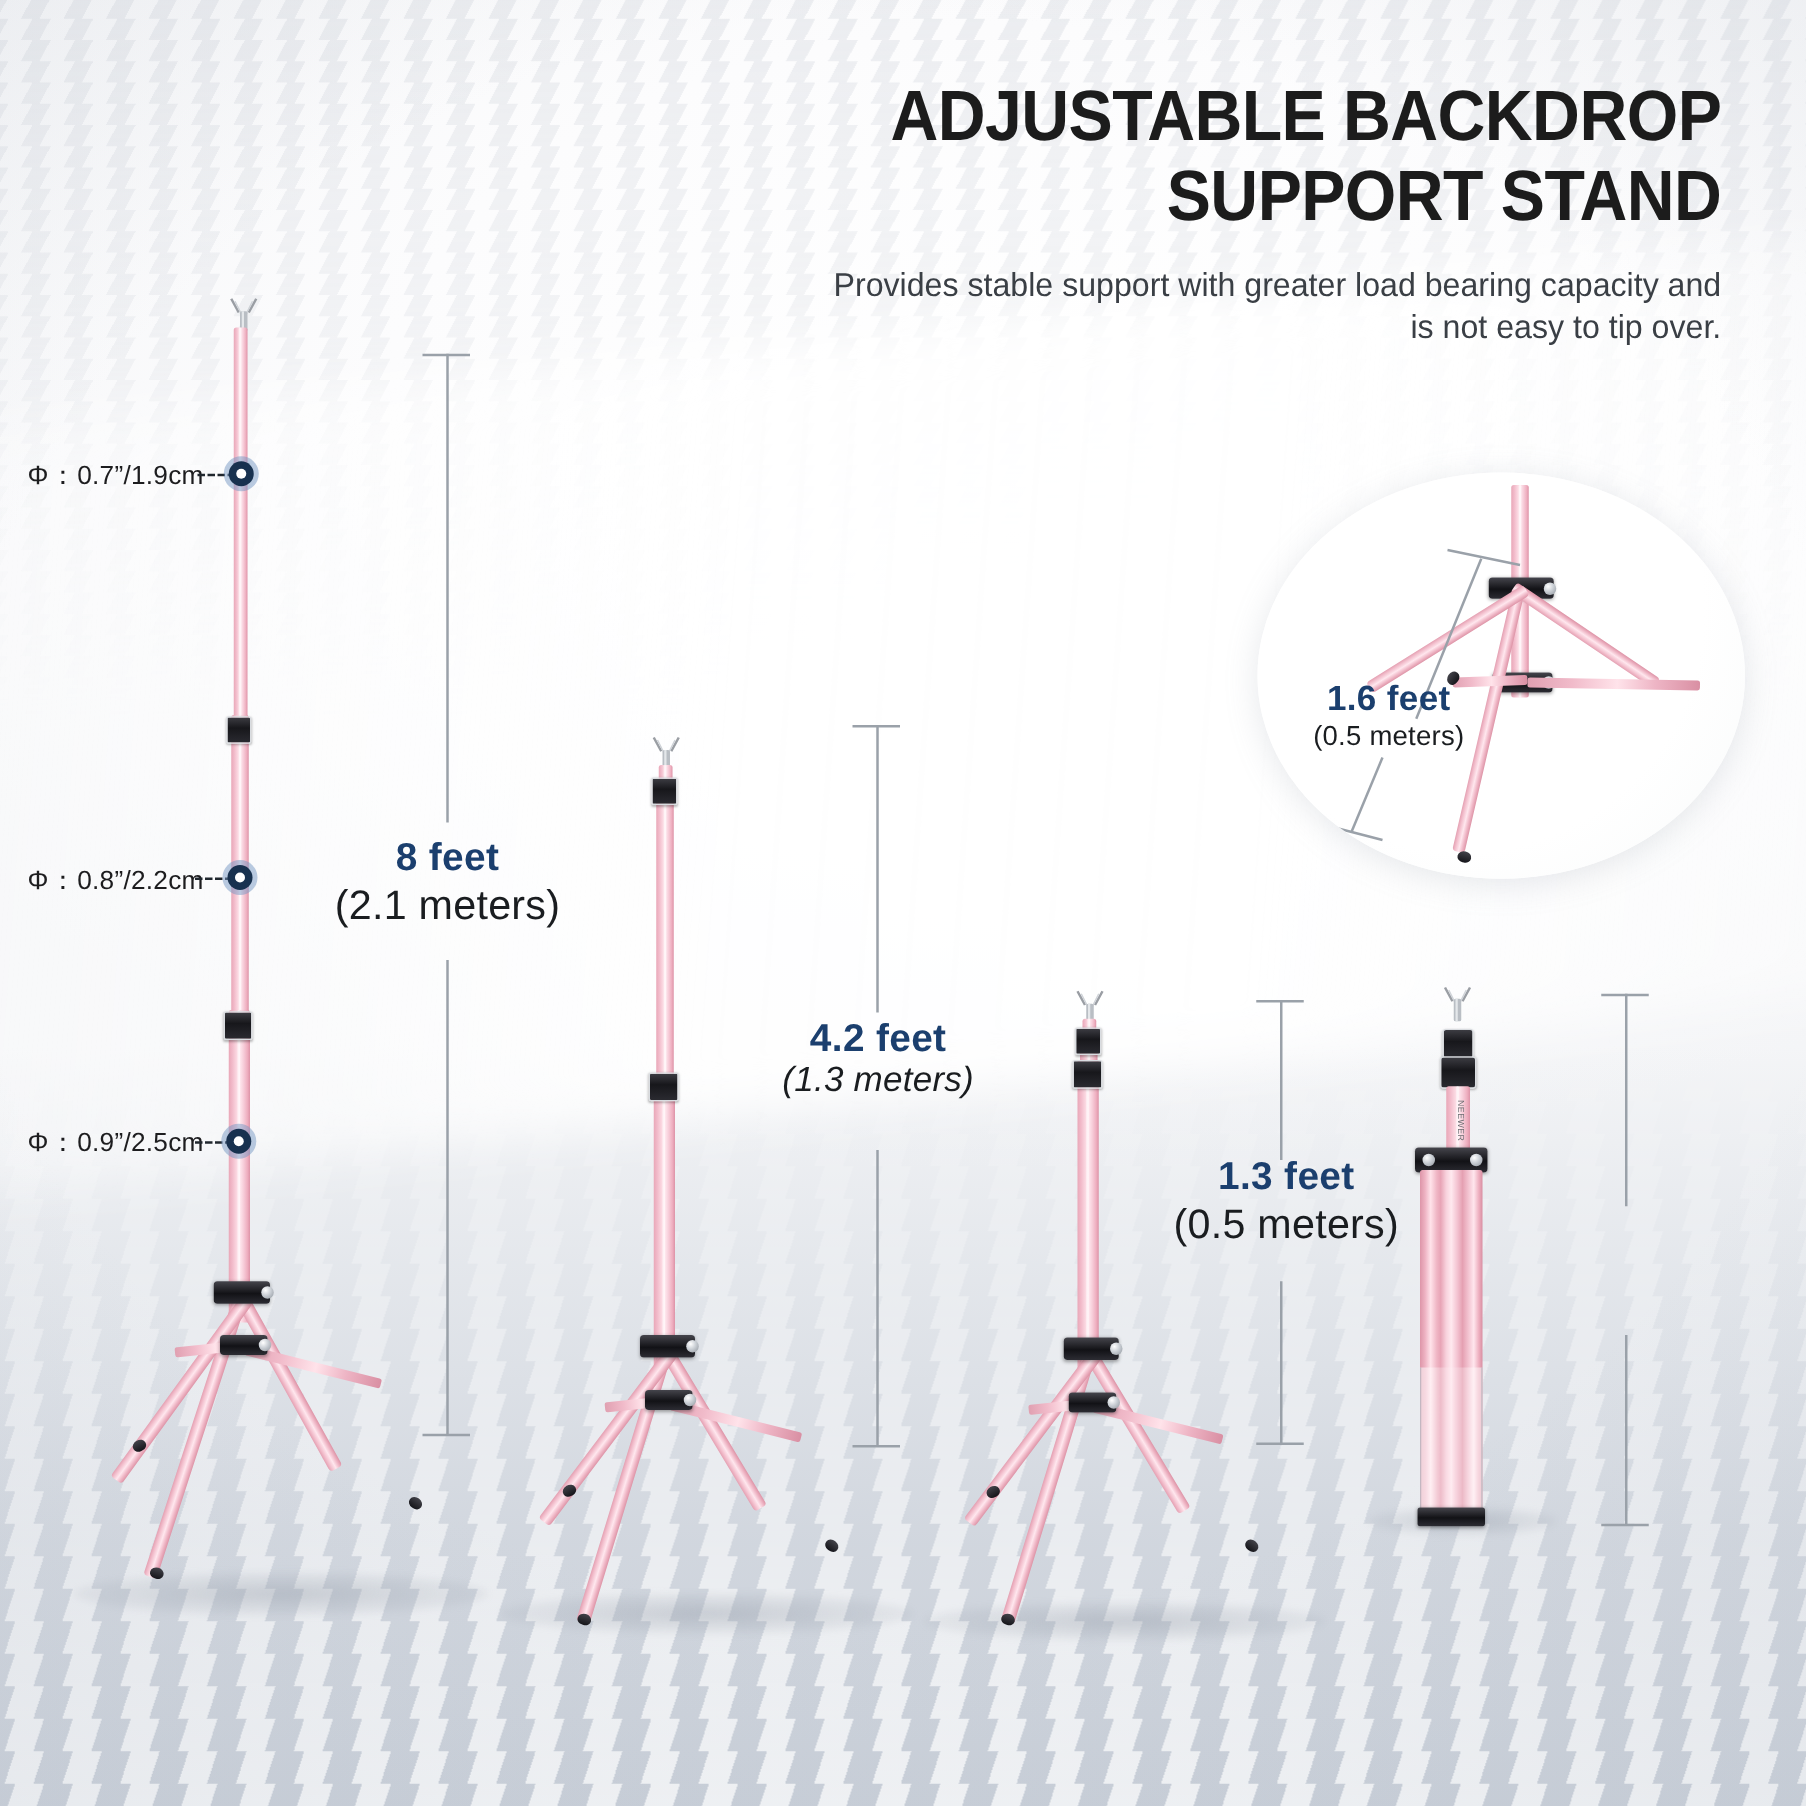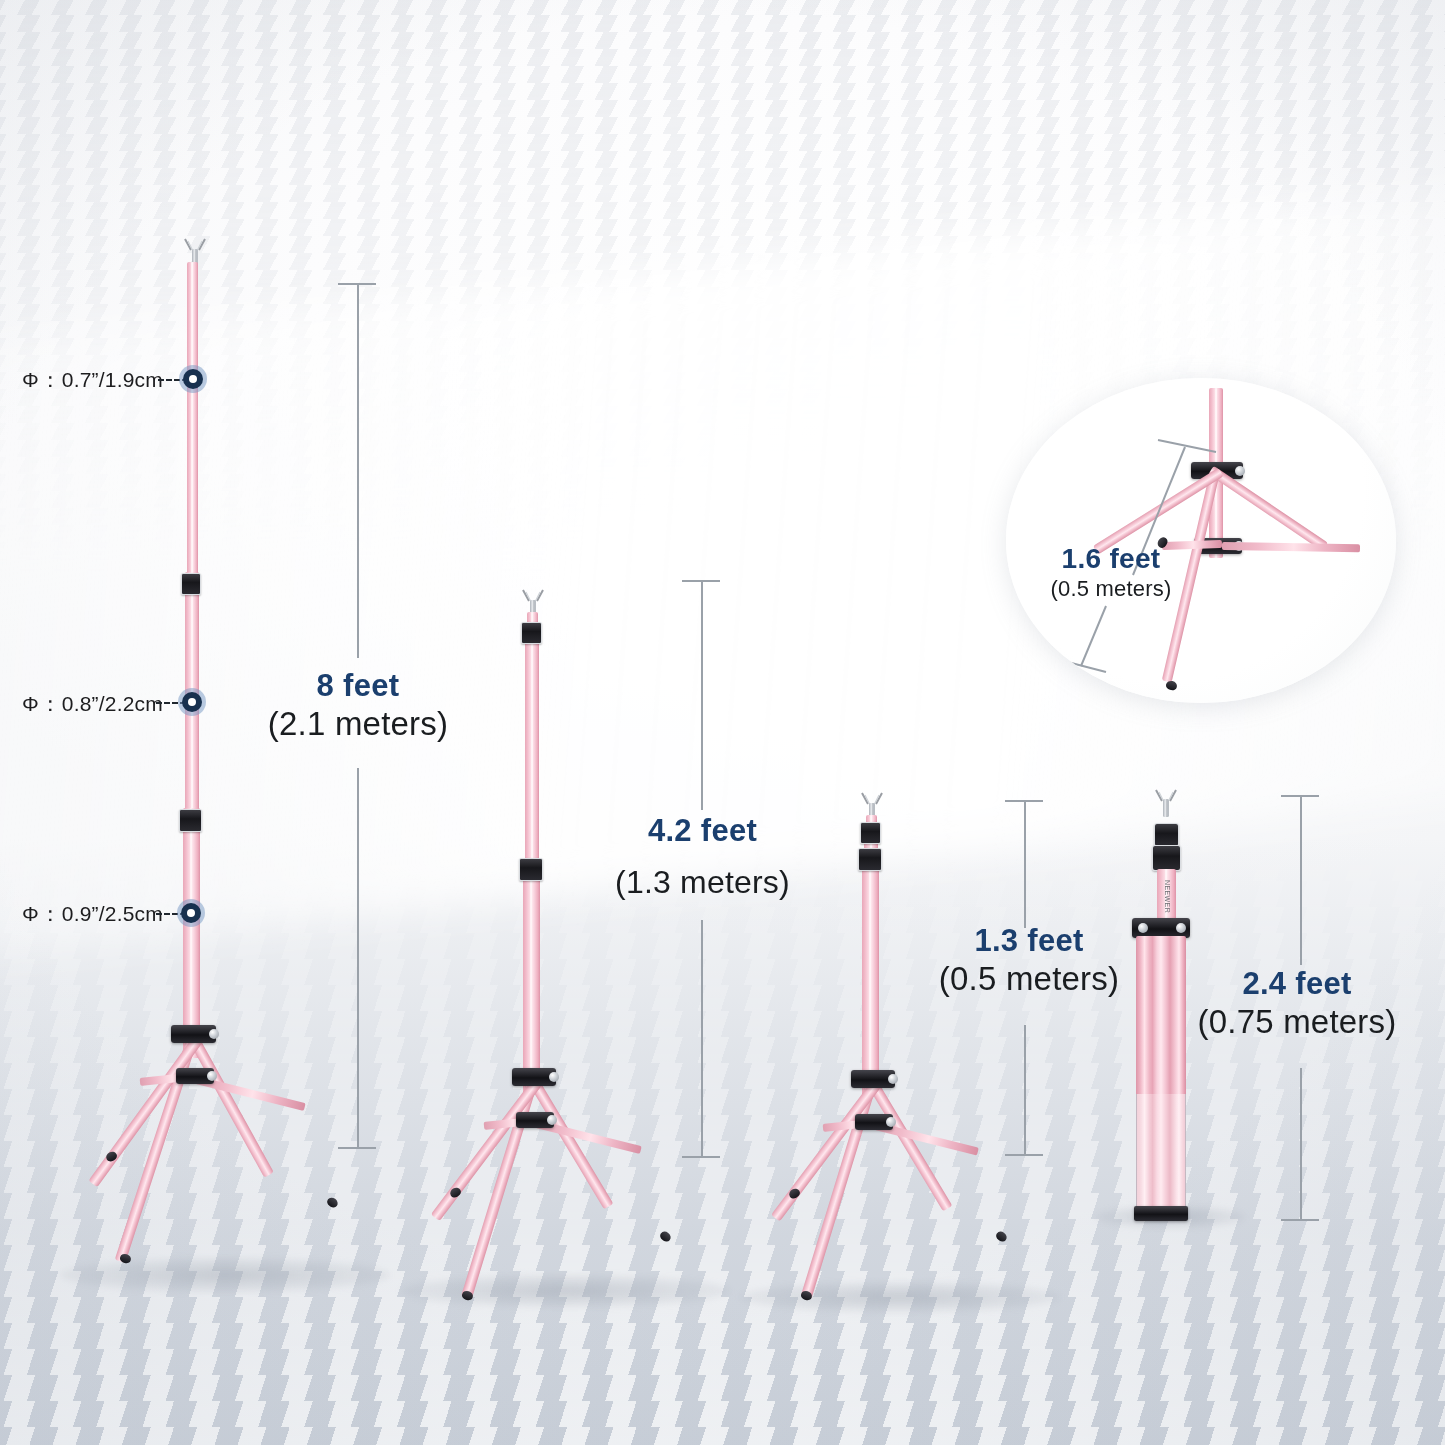--- a/index.html
+++ b/index.html
@@ -277,20 +277,30 @@
 
 <div id="stage">
 
   <div class="bg-base"></div>
   <div class="bg-dash-top"></div>
   <div class="bg-floor"></div>
   <div class="bg-dash-bottom"></div>
   <div class="bg-sweep"></div>
   <div class="bg-vign"></div>
 
+  <div class="header">
+    <div class="title">
+      <div>ADJUSTABLE BACKDROP</div>
+      <div>SUPPORT STAND</div>
+    </div>
+    <div class="subtitle">
+      <div>Provides stable support with greater load bearing capacity and</div>
+      <div>is not easy to tip over.</div>
+    </div>
+  </div>
 
   <div class="stand">
 
     <div class="shadow" style="left:60px; top:1258px; width:330px; height:34px;"></div>
 
     <svg class="topfork" style="left:180px; top:236px;" viewBox="0 0 30 34">
       <path d="M5 3 L11 14 M25 3 L19 14" stroke="#9a9ea4" stroke-width="2" fill="none"></path>
       <path d="M8 5 L13 15 M22 5 L17 15" stroke="#cfd3d8" stroke-width="1.2" fill="none"></path>
       <rect x="12" y="13" width="6" height="16" rx="1.5" fill="#b9bec4"></rect>
       <rect x="13.4" y="13" width="1.8" height="16" fill="#e4e7ea"></rect>
@@ -398,21 +408,21 @@
     </div>
   </div>
 
   <div class="cap" style="left:682px; top:580px; width:38px;"></div>
   <div class="measure" style="left:701px; top:580px; height:230px;"></div>
   <div class="measure" style="left:701px; top:920px; height:237px;"></div>
   <div class="cap" style="left:682px; top:1156px; width:38px;"></div>
 
   <div class="mtext" style="left:580px; top:815px; width:245px;">
     <div class="mfeet" style="font-size:31px;">4.2 feet</div>
-    <div class="mmeters" style="font-size:32px; margin-top:20px;">(1.3 meters)</div>
+    <div class="mmeters" style="font-size:28px; margin-top:4px;font-style:italic;">(1.3 meters)</div>
   </div>
 
   <div class="stand">
     <div class="shadow" style="left:740px; top:1282px; width:320px; height:30px;"></div>
 
     <svg class="topfork" style="left:857px; top:790px;" viewBox="0 0 30 34">
       <path d="M5 3 L11 14 M25 3 L19 14" stroke="#9a9ea4" stroke-width="2" fill="none"></path>
       <path d="M8 5 L13 15 M22 5 L17 15" stroke="#cfd3d8" stroke-width="1.2" fill="none"></path>
       <rect x="12" y="13" width="6" height="16" rx="1.5" fill="#b9bec4"></rect>
       <rect x="13.4" y="13" width="1.8" height="16" fill="#e4e7ea"></rect>
@@ -487,24 +497,20 @@
     <div class="folded-sleeve" style="left:1136px; top:1094px; width:50px; height:124px;"></div>
 
     <div class="clamp" style="left:1134px; top:1206px; width:54px; height:15px; border-radius:2px;"></div>
   </div>
 
   <div class="cap" style="left:1281px; top:795px; width:38px;"></div>
   <div class="measure" style="left:1300px; top:795px; height:170px;"></div>
   <div class="measure" style="left:1300px; top:1068px; height:152px;"></div>
   <div class="cap" style="left:1281px; top:1219px; width:38px;"></div>
 
-  <div class="mtext" style="left:1172px; top:968px; width:250px;">
-    <div class="mfeet" style="font-size:31px;">2.4 feet</div>
-    <div class="mmeters" style="font-size:33px; margin-top:6px;">(0.75 meters)</div>
-  </div>
 
   <div class="inset">
 
     <div class="pole" style="left:203px; top:10px; width:14px; height:170px;">
         <div class="pole-hi"></div>
       </div>
 
     <div class="clamp" style="left:185px; top:84px; width:52px; height:17px;">
       <div class="clamp-knob" style="right:-2px; top:4px;"></div>
     </div>

